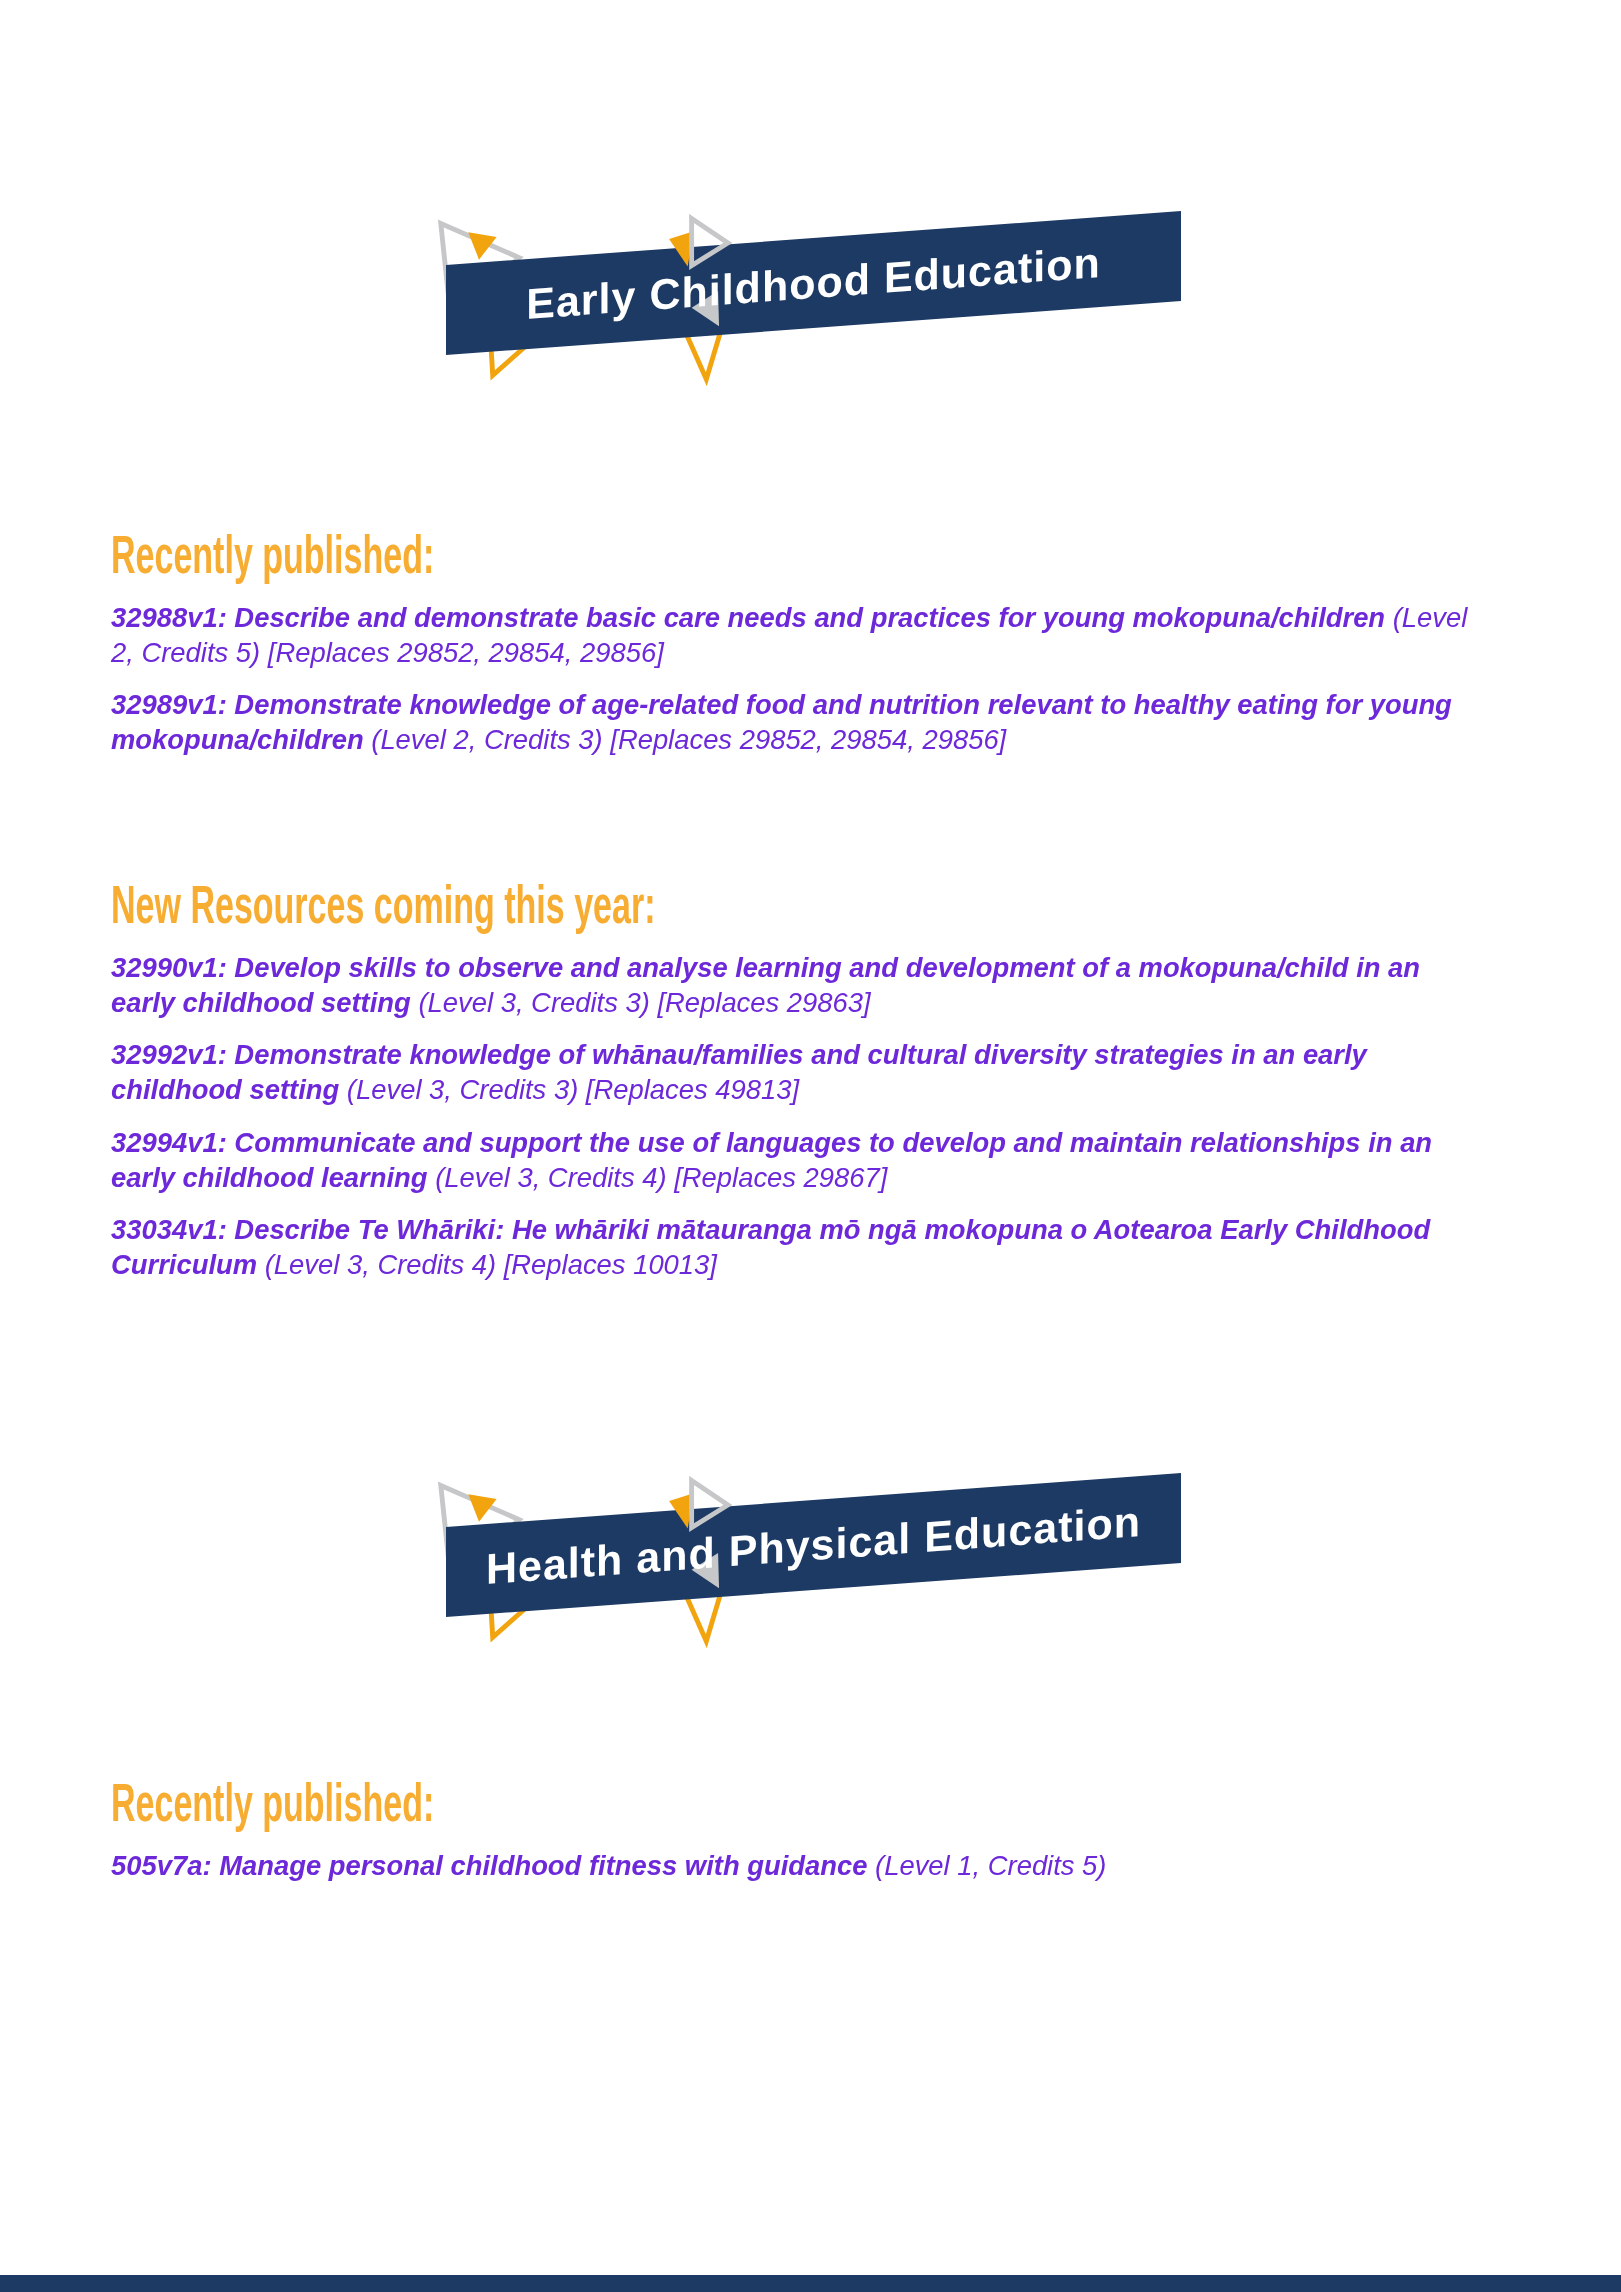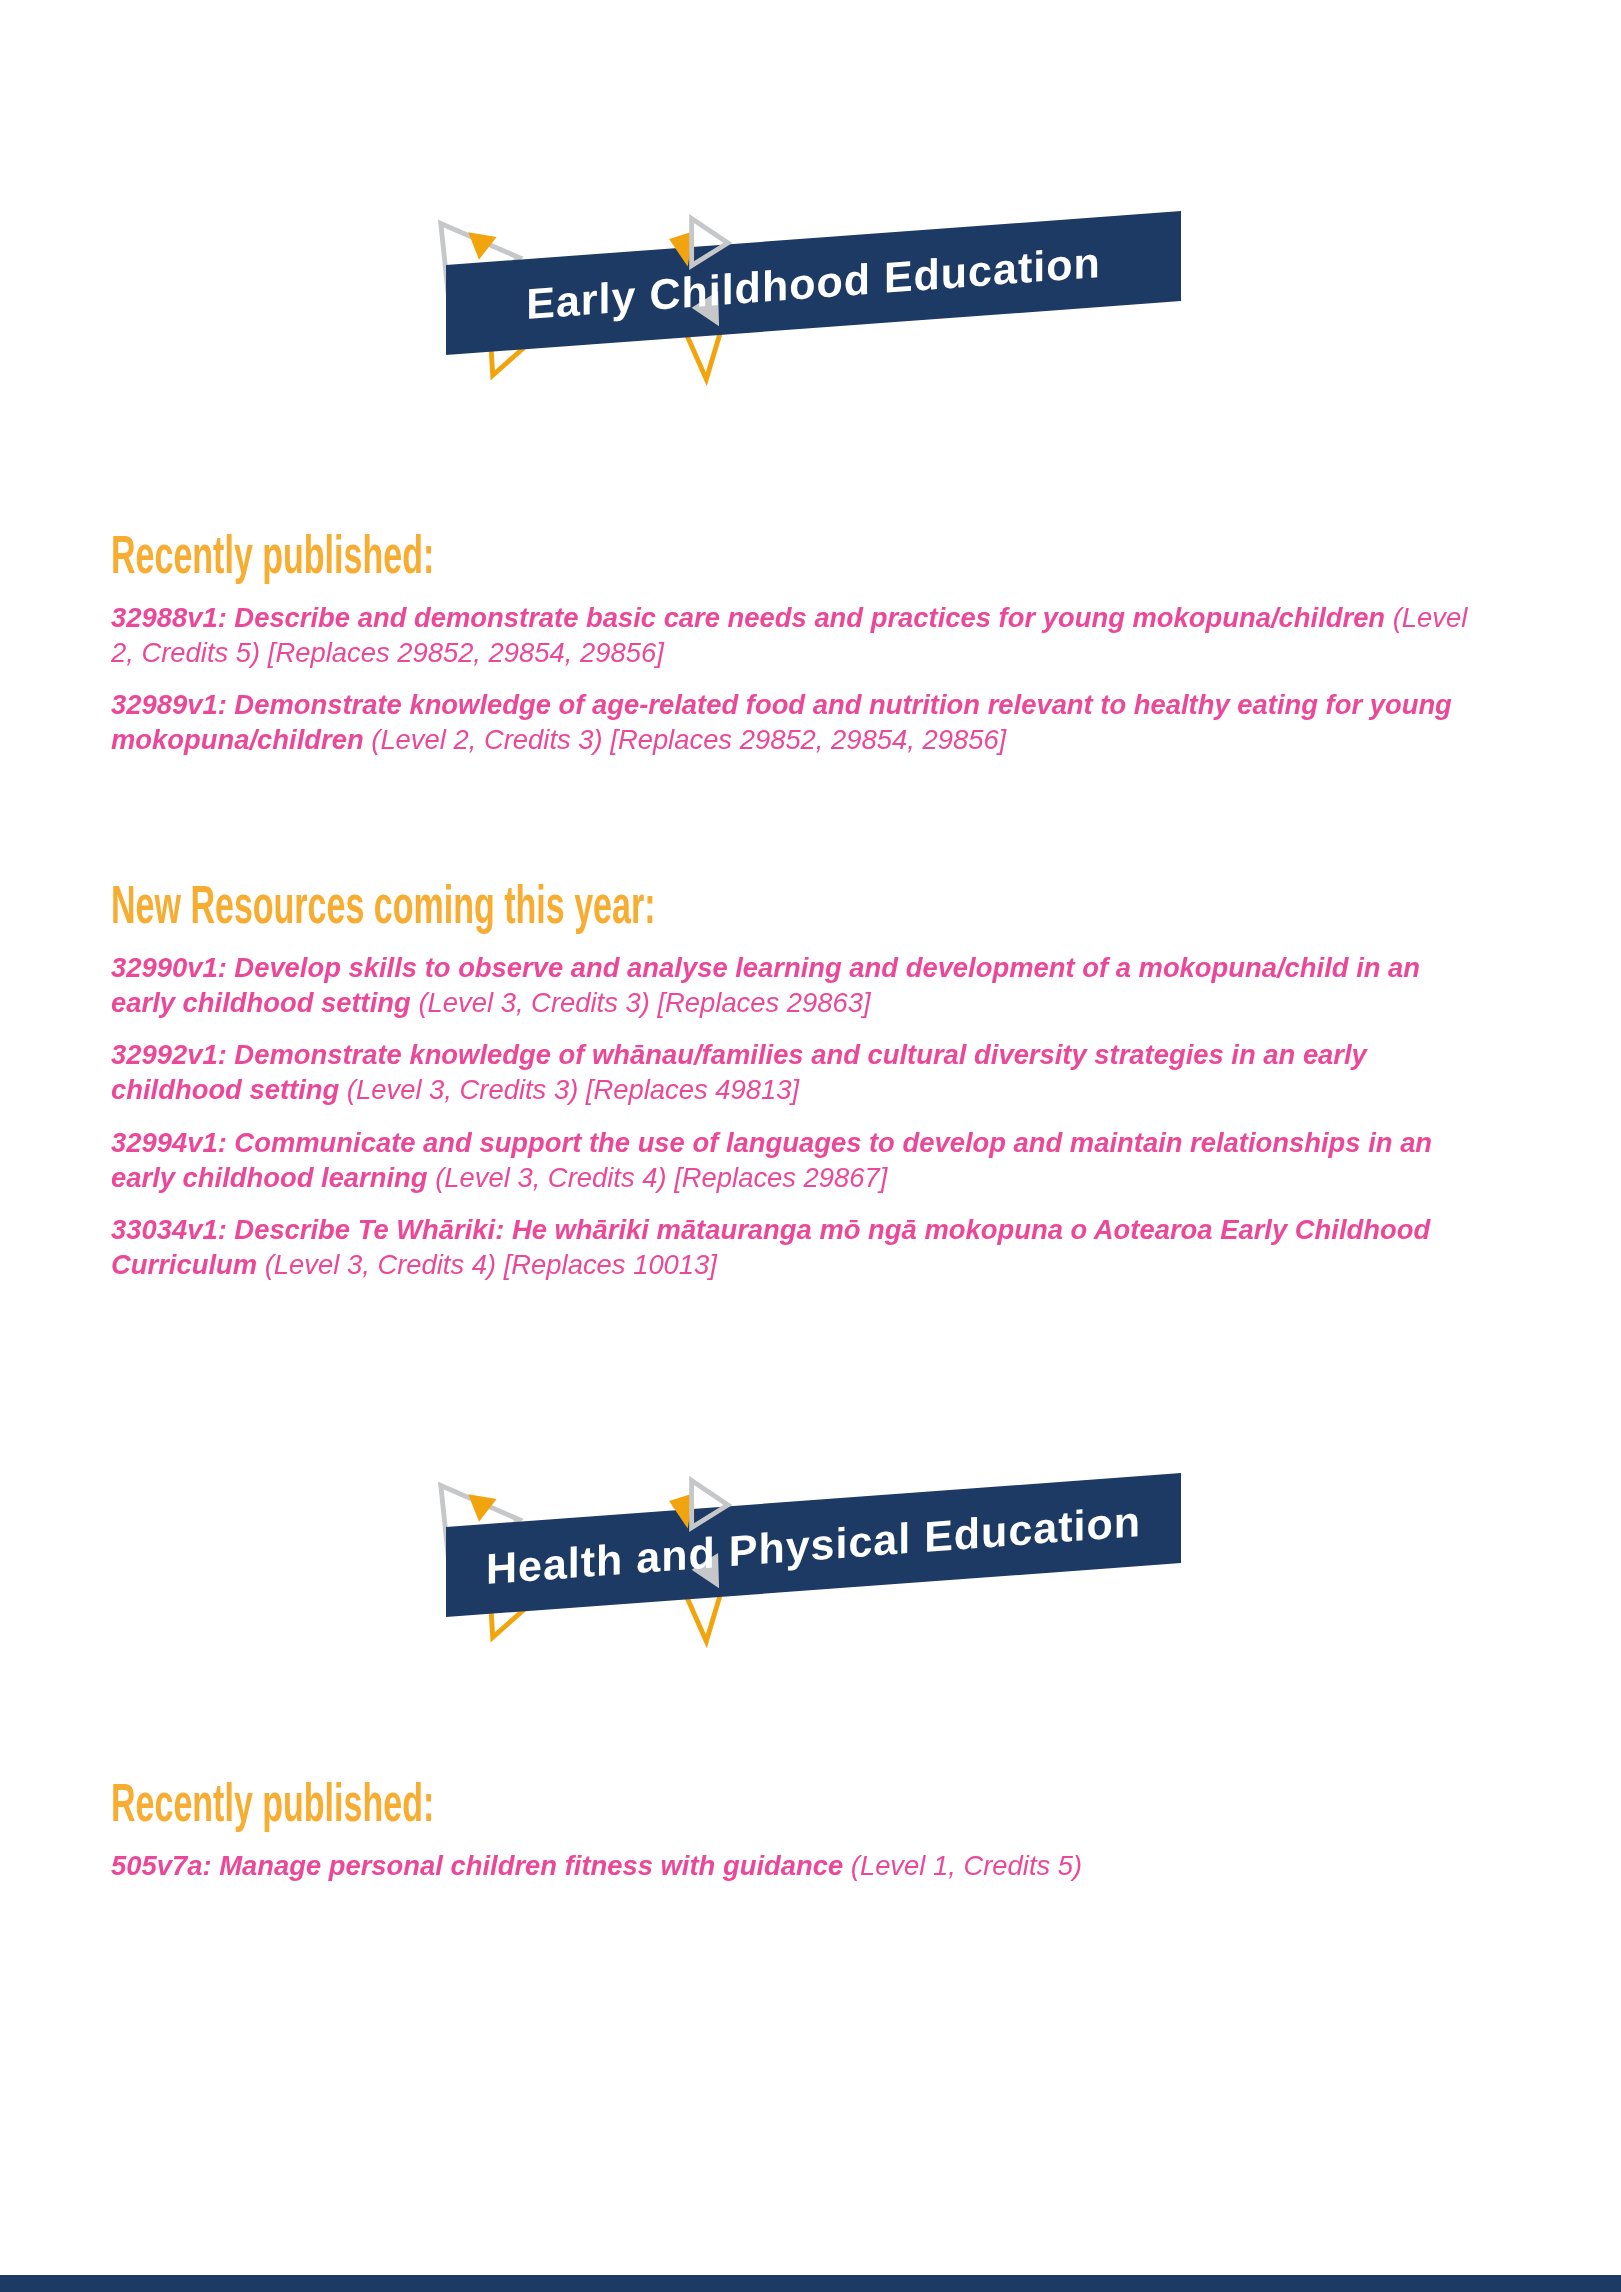--- a/index.html
+++ b/index.html
@@ -72,21 +72,21 @@
     font-weight: 700;
     line-height: 63px;
     transform: scaleX(0.63);
     transform-origin: 0 0;
     white-space: nowrap;
   }
   .heading-row { height: 63px; margin-bottom: 13.7px; margin-top: 18px; }
 
   .item {
     width: 1362px;
-    color: #ec4899;
+    color: #6d28d9;
     font-size: 27.4px;
     line-height: 35px;
     font-style: italic;
     margin-bottom: 17.6px;
   }
   .item b { font-weight: 700; }
   .item .detail { font-weight: 400; }
 
   
   .footer-bar {
@@ -142,19 +142,19 @@
     <svg class="banner-deco deco-front" viewBox="0 0 790 400">
       <polygon points="243,49 268,41 262,77" fill="#f2a40e"></polygon>
       <polygon points="266,28 303,53 266,76" fill="none" stroke="#c6c7c9" stroke-width="5"></polygon>
       <polygon points="293,102 294,138 266,119" fill="#c6c7c9"></polygon>
     </svg>
     <div class="banner-label">Health and Physical Education</div>
   </div>
 
   <div class="group" id="group-3">
     <div class="heading-row"><span class="section-heading">Recently published:</span></div>
-    <p class="item"><b>505v7a: Manage personal children fitness with guidance</b> <span class="detail">(Level 1, Credits 5)</span></p>
+    <p class="item"><b>505v7a: Manage personal childhood fitness with guidance</b> <span class="detail">(Level 1, Credits 5)</span></p>
   </div>
 
   <div class="footer-bar"></div>
 
 </div>
 
 
 </body></html>

